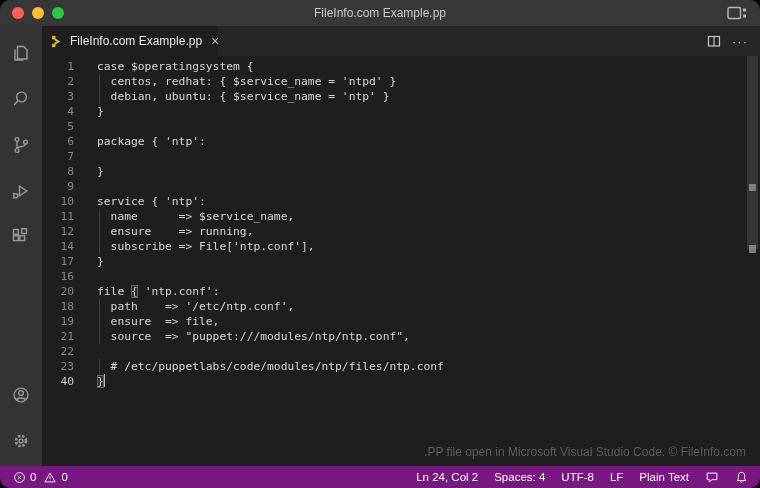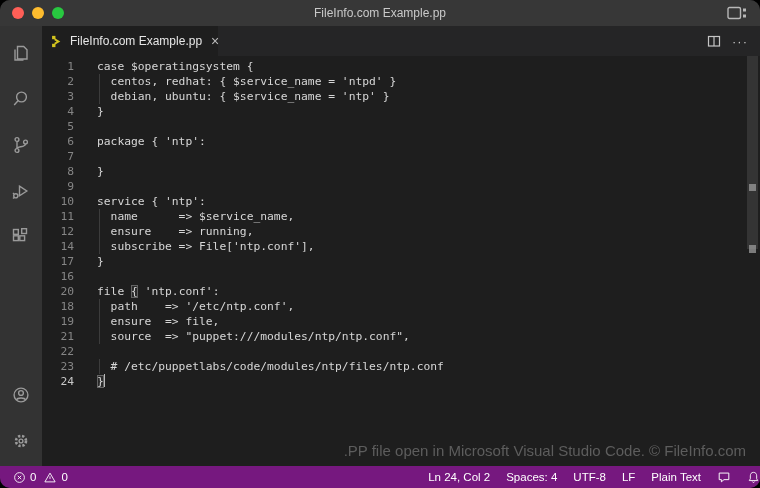--- a/index.html
+++ b/index.html
@@ -51,28 +51,28 @@
   .line{display:flex;height:15px;line-height:15px;
     font-family:"DejaVu Sans Mono",monospace;font-size:11.3px;}
   .num{width:32px;flex:0 0 32px;text-align:right;color:#858585;user-select:none;}
   .num.active{color:#c8c8c8;}
   .code{white-space:pre;color:#d7d7d7;margin-left:23px;position:relative;}
   .guide{position:absolute;left:2px;top:0;bottom:0;border-left:1px solid #3c3c3c;}
   .bm{outline:1px solid #646464;outline-offset:-1px;background:rgba(120,120,120,.12);}
   .caret{display:inline-block;width:1.5px;height:13px;background:#b8b8b8;vertical-align:-2px;}
   .scroll-thumb{position:absolute;top:0;right:2px;width:11px;height:193px;background:rgba(121,121,121,.25);}
   .ruler-mark{position:absolute;right:4px;width:7px;background:#9b9b9b;opacity:.75;}
-  .watermark{position:absolute;right:14px;bottom:7px;font-size:15px;color:#5d5d5d;}
+  .watermark{position:absolute;right:14px;bottom:7px;font-size:12px;color:#5d5d5d;}
   
   .statusbar{
     height:22px;flex:0 0 22px;background:#76187f;color:#fff;
     display:flex;align-items:center;font-size:11.5px;
   }
   .sb-left{display:flex;align-items:center;gap:5px;padding-left:13px;}
-  .sb-right{margin-left:auto;display:flex;align-items:center;gap:16px;}
+  .sb-right{margin-left:auto;display:flex;align-items:center;gap:16px;padding-right:12px;}
   .sb-item{display:flex;align-items:center;gap:4px;cursor:pointer;white-space:nowrap;}
   .sb-item svg{stroke:#ffffff;fill:none;stroke-width:1.1;}
 </style>
 </head>
 <body>
 
 <div class="window">
 
   <div class="titlebar" style="background: rgb(55, 55, 55);">
     <div class="traffic">
@@ -263,21 +263,21 @@
               <span class="code"><span class="guide"></span>  source  =&gt; "puppet:///modules/ntp/ntp.conf",</span>
             </div>
             <div class="line">
               <span class="num">22</span>
             </div>
             <div class="line">
               <span class="num">23</span>
               <span class="code"><span class="guide"></span>  # /etc/puppetlabs/code/modules/ntp/files/ntp.conf</span>
             </div>
             <div class="line">
-              <span class="num active">24</span>
+              <span class="num active">40</span>
               <span class="code"><span class="bm">}</span><span class="caret"></span></span>
             </div>
           </div>
         <div class="scroll-thumb"></div>
         <div class="ruler-mark" style="top:128px;height:7px;"></div>
         <div class="ruler-mark" style="top:189px;height:8px;"></div>
         <div class="watermark">.PP file open in Microsoft Visual Studio Code. © FileInfo.com</div>
       </div>
     </div>
   </div>

